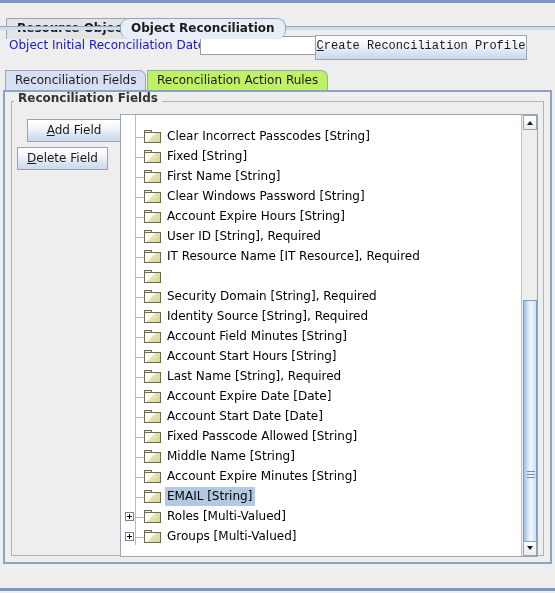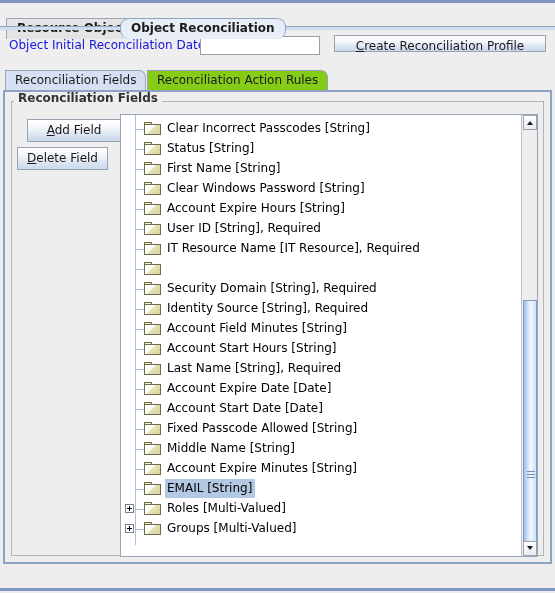--- a/index.html
+++ b/index.html
@@ -84,43 +84,44 @@
     box-sizing: border-box;
     border: 1px solid #9aa3b0;
     background: linear-gradient(to bottom, #ffffff 0%, #f3f6fb 38%, #dbe5f2 70%, #c9d8ec 100%);
     font-size: 12px;
     color: #1b1b1b;
     text-align: center;
     cursor: default;
     white-space: nowrap;
   }
   .btn-create {
-    position: absolute; left: 334px; top: 2px;
-    width: 212px; height: 17px;
+    position: absolute; left: 315px; top: 2px;
+    width: 212px; height: 25px;
     line-height: 21px;
+    font-family: Liberation Mono, monospace;
   }
 
   
   .tabbar-inner {
     position: absolute; left: 5px; top: 70px; width: 546px; height: 22px;
   }
   .tab-inner {
     position: absolute;
     top: 0;
     height: 20px;
     box-sizing: border-box;
     border: 1px solid #9aa6b8;
     border-bottom: none;
     border-radius: 0 7px 0 0;
     font-size: 12px;
     color: #1b1b1b;
     line-height: 18px;
     padding: 0 9px;
     white-space: nowrap;
-    background: #84cc16;
+    background: #bef264;
   }
   .tab-inner.selected {
     background: #d6e0f2;
     z-index: 5;
   }
 
   
   .group-panel {
     position: absolute; left: 3px; top: 90px;
     width: 549px; height: 474px;
@@ -167,21 +168,21 @@
     overflow: hidden;
   }
   .tree-viewport {
     position: absolute; left: 0; top: 0;
     width: 400px; height: 441px;
     overflow: hidden;
     background: #ffffff;
   }
   .tree {
     position: relative;
-    padding-top: 4px;
+    padding-top: 12px;
   }
   .trunk {
     position: absolute;
     left: 14px; top: 0px;
     width: 1px;
     background: #a8c0de;
   }
   .node {
     position: relative;
     height: 20px;
@@ -346,21 +347,21 @@
               <span class="body"></span>
             </span>
             <span class="label">Clear Incorrect Passcodes [String]</span>
           </div>
           <div class="node">
             <span class="elbow"></span>
             <span class="folder">
               <span class="tabtop"></span>
               <span class="body"></span>
             </span>
-            <span class="label">Status [String]</span>
+            <span class="label">Fixed [String]</span>
           </div>
           <div class="node">
             <span class="elbow"></span>
             <span class="folder">
               <span class="tabtop"></span>
               <span class="body"></span>
             </span>
             <span class="label">First Name [String]</span>
           </div>
           <div class="node">

